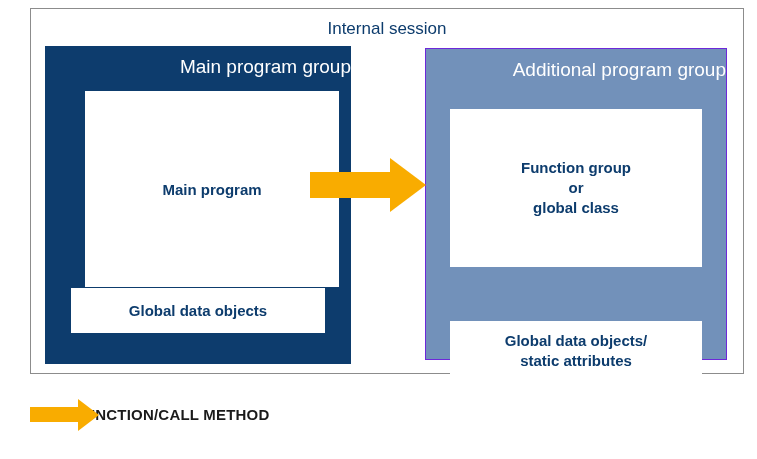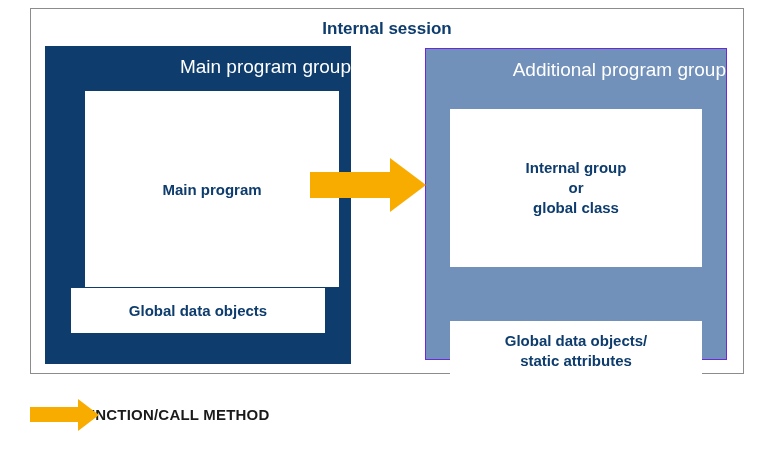--- a/index.html
+++ b/index.html
@@ -26,21 +26,21 @@
     background: #ffffff;
     box-sizing: border-box;
   }
   .outer-title {
     position: absolute;
     top: 10px;
     left: 0;
     width: 100%;
     text-align: center;
     font-size: 17px;
-    font-weight: bold;
+    font-weight: normal;
     color: #0d3c6d;
   }
   
   .group {
     position: absolute;
     box-sizing: border-box;
   }
   .group-dark {
     left: 14px;   
     top: 37px;
@@ -136,21 +136,21 @@
         <span>Main program</span>
       </div>
       <div class="white-box dark-global-box">
         <span>Global data objects</span>
       </div>
     </div>
 
     <div class="group group-light">
       <div class="group-title">Additional program group</div>
       <div class="white-box light-func-box">
-        <span class="multiline">Internal group
+        <span class="multiline">Function group
 or
 global class</span>
       </div>
       <div class="white-box light-global-box">
         <span class="multiline">Global data objects/
 static attributes</span>
       </div>
     </div>
   </div>
 

